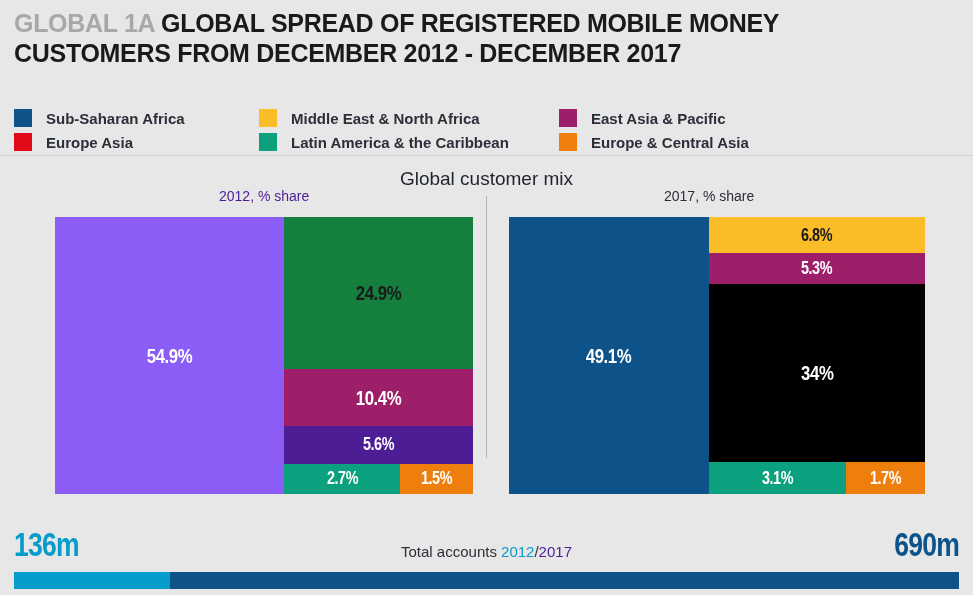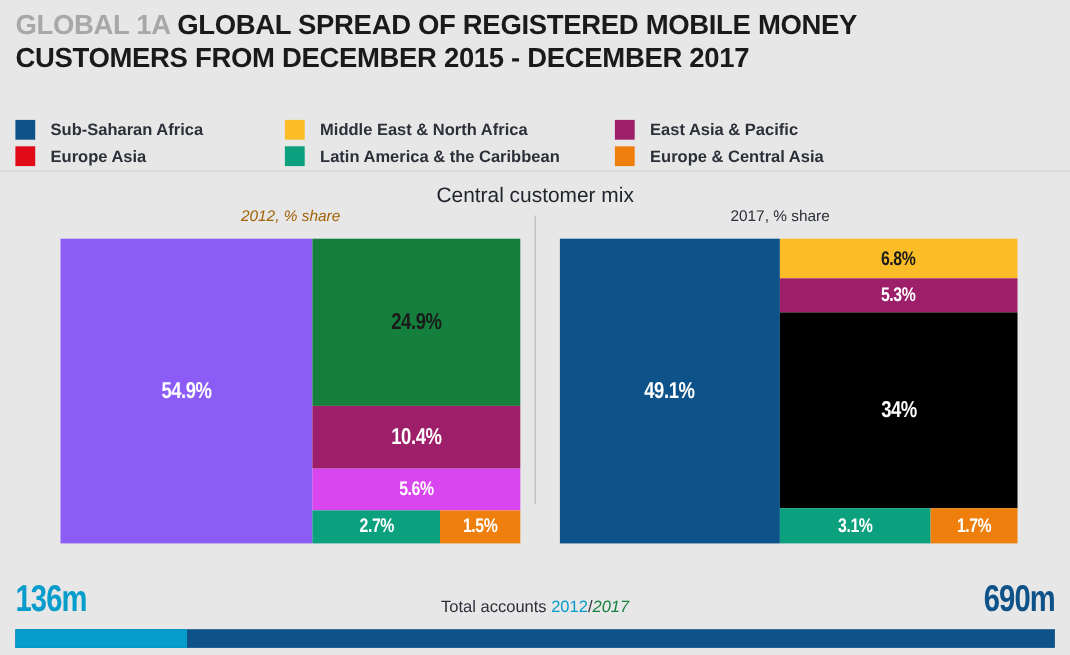--- a/index.html
+++ b/index.html
@@ -81,22 +81,21 @@
     width: 973px;
     text-align: center;
     font-size: 19px;
     color: #1f232b;
   }
   .sub-2012 {
     position: absolute;
     left: 219px;
     top: 32px;
     font-size: 14px;
-    color: #a16207;
-    font-style: italic;
+    color: #4c1d95;
   }
   .sub-2017 {
     position: absolute;
     left: 664px;
     top: 32px;
     font-size: 14px;
     color: #2b2f38;
   }
   .divider {
     position: absolute;
@@ -170,21 +169,21 @@
     position: absolute;
     left: 0;
     top: 33px;
     width: 973px;
     text-align: center;
     font-size: 15px;
     color: #2b2f38;
   }
   .cap-2012 { color: #069ccb; }
   .cap-slash { color: #2b2f38; }
-  .cap-2017 { color: #15803d; font-style: italic; }
+  .cap-2017 { color: #4c1d95; }
 
   .total-bar {
     position: absolute;
     left: 14px;
     top: 62px;
     width: 945px;
     height: 17px;
     background: #0d5288;
   }
   .total-bar-fill {
@@ -196,21 +195,21 @@
   }
 </style>
 </head>
 <body>
 
 <div class="title-block">
   <div class="title-line">
     <span class="fig-label">GLOBAL 1A</span>
     <span>GLOBAL SPREAD OF REGISTERED MOBILE MONEY</span>
   </div>
-  <div class="title-line">CUSTOMERS FROM DECEMBER 2015 - DECEMBER 2017</div>
+  <div class="title-line">CUSTOMERS FROM DECEMBER 2012 - DECEMBER 2017</div>
 </div>
 
 <div class="legend" id="legend-root">
     <div class="legend-item">
       <span class="legend-swatch" style="background: rgb(13, 82, 136);"></span>
       <span class="legend-label">Sub-Saharan Africa</span>
     </div>
     <div class="legend-item">
       <span class="legend-swatch" style="background: rgb(250, 189, 39);"></span>
       <span class="legend-label">Middle East &amp; North Africa</span>
@@ -227,36 +226,36 @@
       <span class="legend-swatch" style="background: rgb(11, 160, 126);"></span>
       <span class="legend-label">Latin America &amp; the Caribbean</span>
     </div>
     <div class="legend-item">
       <span class="legend-swatch" style="background: rgb(239, 127, 13);"></span>
       <span class="legend-label">Europe &amp; Central Asia</span>
     </div>
   </div>
 
 <div class="panel">
-  <div class="panel-title">Central customer mix</div>
+  <div class="panel-title">Global customer mix</div>
   <div class="sub-2012">2012, % share</div>
   <div class="sub-2017">2017, % share</div>
   <div class="divider"></div>
 
   <div class="mosaic" id="mosaic-2012">
       <div class="seg" style="left: 0%; top: 0%; width: 54.9%; height: 100%; background: #8b5cf6;">
         <span class="seg-label lbl-light">54.9%</span>
       </div>
       <div class="seg" style="left: 54.9%; top: 0%; width: 45.1%; height: 55%; background: #15803d;">
         <span class="seg-label lbl-dark">24.9%</span>
       </div>
       <div class="seg" style="left: 54.9%; top: 55%; width: 45.1%; height: 20.6%; background: rgb(157, 31, 105);">
         <span class="seg-label lbl-light">10.4%</span>
       </div>
-      <div class="seg" style="left: 54.9%; top: 75.6%; width: 45.1%; height: 13.4%; background: #d946ef;">
+      <div class="seg" style="left: 54.9%; top: 75.6%; width: 45.1%; height: 13.4%; background: #4c1d95;">
         <span class="seg-label small lbl-light">5.6%</span>
       </div>
       <div class="seg" style="left: 54.9%; top: 89%; width: 27.6%; height: 11%; background: rgb(11, 160, 126);">
         <span class="seg-label small lbl-light">2.7%</span>
       </div>
       <div class="seg" style="left: 82.5%; top: 89%; width: 17.5%; height: 11%; background: rgb(239, 127, 13);">
         <span class="seg-label small lbl-light">1.5%</span>
       </div>
     </div>
   <div class="mosaic" id="mosaic-2017">

